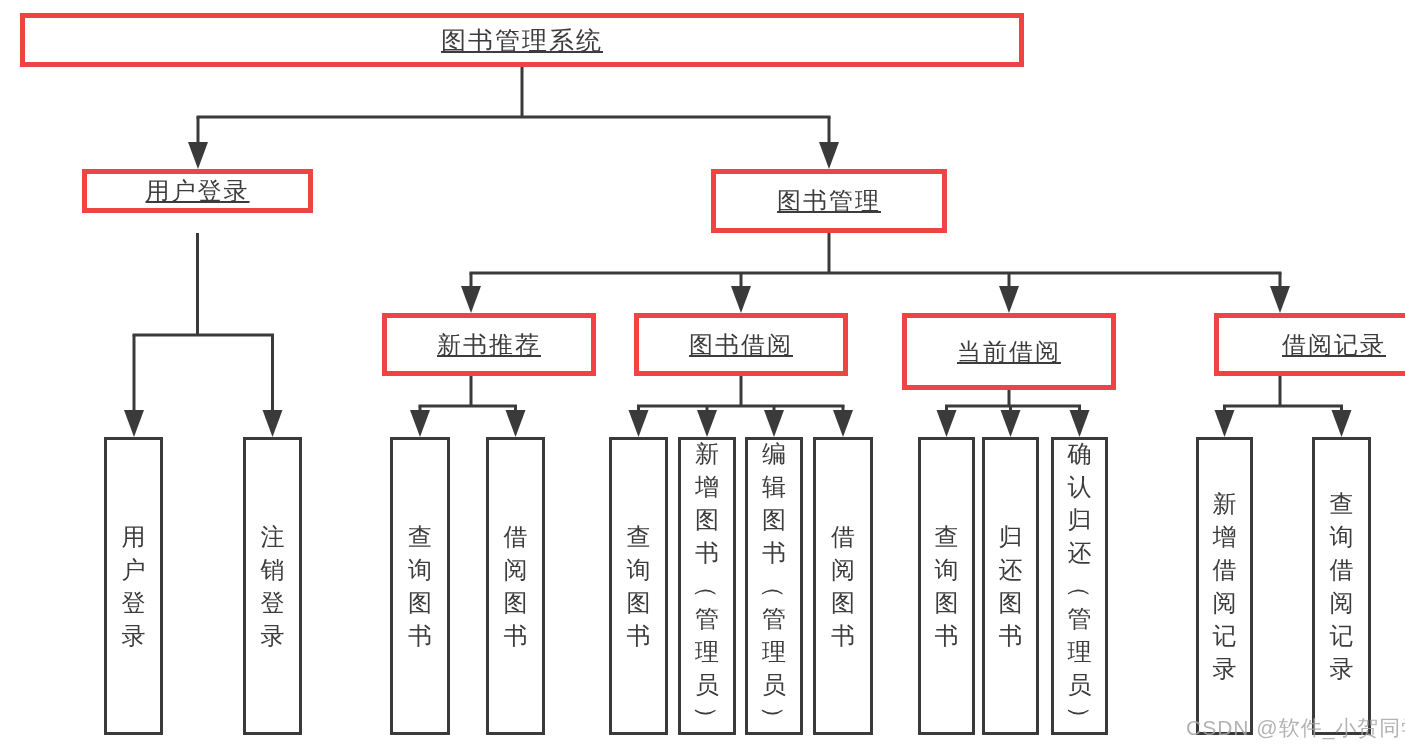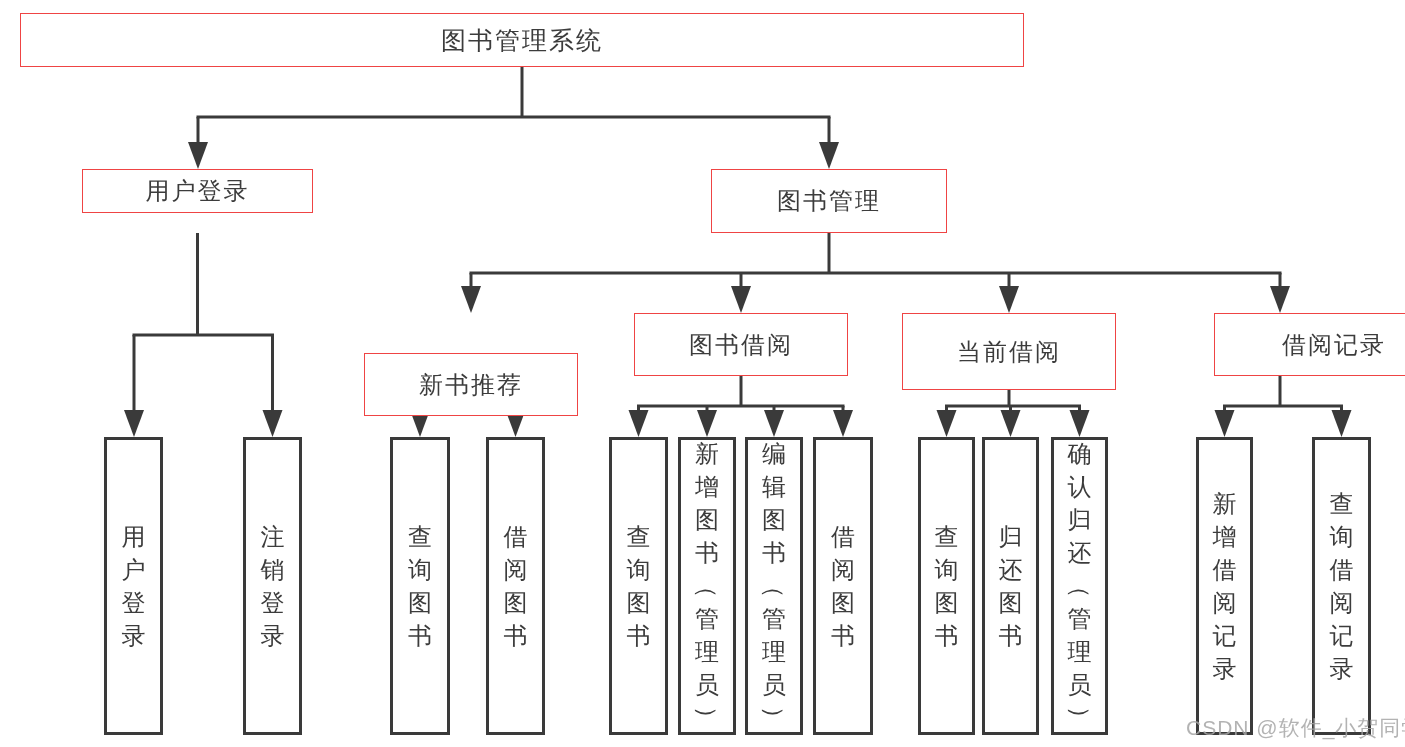--- a/index.html
+++ b/index.html
@@ -11,25 +11,26 @@
     overflow:hidden;
   }
   .canvas { position:relative; width:1405px; height:747px; background:#fff; }
 
   svg.connectors { position:absolute; left:0; top:0; width:1405px; height:747px; }
   svg.connectors line { stroke:#3a3a3a; stroke-width:3; }
   svg.connectors polygon { fill:#3a3a3a; }
 
   .node {
     position:absolute;
-    border:1px solid #ef4444;
+    border:5px solid #ef4444;
     background:#fff;
     display:flex; align-items:center; justify-content:center;
     font-size:24px; letter-spacing:2px; color:#3c3c3c;
     white-space:nowrap;
+    text-decoration:underline;
   }
   .node.root { font-size:25px; }
 
   .vnode {
     position:absolute; top:437px; height:298px;
     border:3px solid #3a3a3a;
     background:#fff;
     display:flex; flex-direction:column; align-items:center; justify-content:center;
     gap:9px; font-size:24px; color:#3c3c3c;
   }
@@ -106,21 +107,21 @@
     <span>图书管理系统</span>
   </div>
 
   <div class="node" style="left:82px; top:169px; width:231px; height:44px;">
     <span>用户登录</span>
   </div>
   <div class="node" style="left:711px; top:169px; width:236px; height:64px;align-items:center;">
     <span>图书管理</span>
   </div>
 
-  <div class="node" style="left:364px; top:313px; width:214px; height:63px;margin-top:40px;">
+  <div class="node" style="left:382px; top:313px; width:214px; height:63px;">
     <span>新书推荐</span>
   </div>
   <div class="node" style="left:634px; top:313px; width:214px; height:63px;">
     <span>图书借阅</span>
   </div>
   <div class="node" style="left:902px; top:313px; width:214px; height:77px;">
     <span>当前借阅</span>
   </div>
   <div class="node" style="left:1214px; top:313px; width:240px; height:63px;">
     <span>借阅记录</span>

